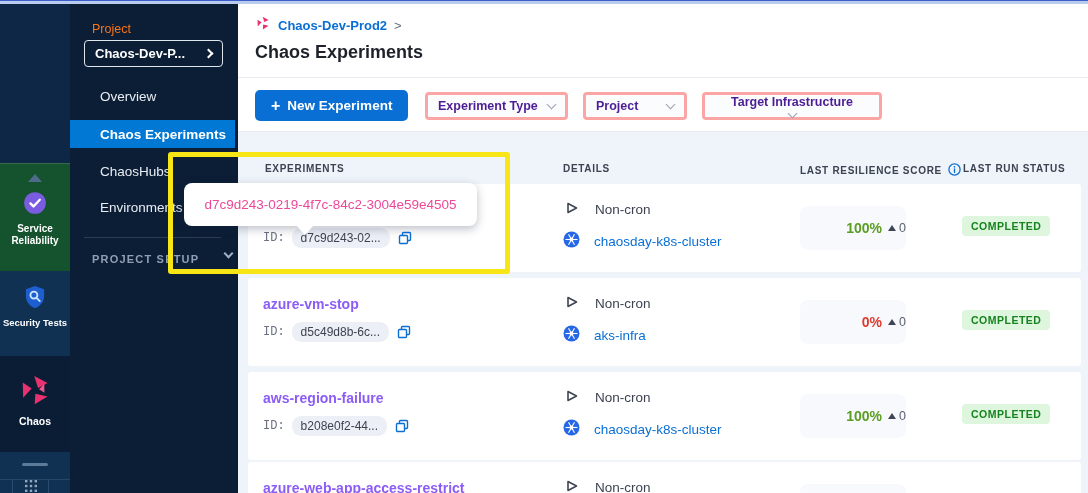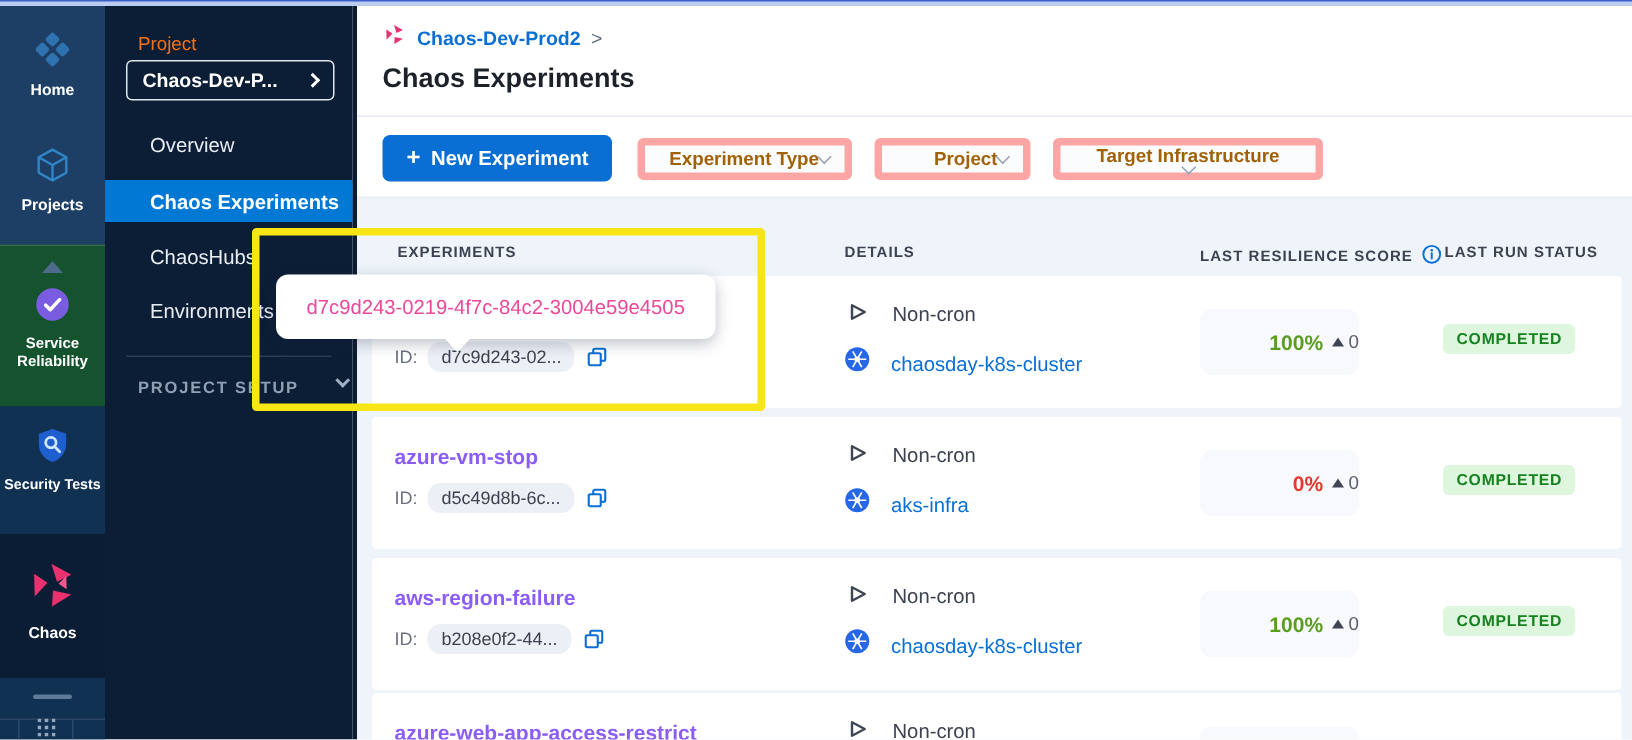--- a/index.html
+++ b/index.html
@@ -52,39 +52,39 @@
   .main { position:absolute; left:235px; top:4px; width:853px; height:489px; background:#ffffff;
     border-left:3px solid #0c1d33; }
   .breadcrumb { position:absolute; left:17px; top:11px; display:flex; align-items:center; gap:7px; }
   .bc-link { color:#0a6fd5; font-size:13px; font-weight:bold; cursor:pointer; }
   .bc-sep { color:#64707f; font-size:13px; }
   .page-title { position:absolute; left:17px; top:38px; font-size:18px; font-weight:bold; color:#1d212a; }
   .hdiv1 { position:absolute; left:0; top:73px; width:100%; border-top:1px solid #e7eaf1; }
   .btn-primary { position:absolute; left:17px; top:86px; height:31px; padding:0 16px;
     background:#0a6fd5; border:none; border-radius:5px; color:#fff; font-weight:bold; font-size:13.5px;
     font-family:"Liberation Sans",sans-serif; display:flex; align-items:center; gap:7px; cursor:pointer; }
-  .filter { position:absolute; top:88px; height:28px; background:#fbfcfd; border:5px solid #fca5a5;
-    border-radius:4px; display:flex; align-items:center; justify-content:flex-end;
-    padding:0 10px; font-size:12.5px; font-weight:bold; color:#a16207; cursor:pointer; }
+  .filter { position:absolute; top:88px; height:28px; background:#fbfcfd; border:3px solid #fca5a5;
+    border-radius:4px; display:flex; align-items:center; justify-content:space-between;
+    padding:0 10px; font-size:12.5px; font-weight:bold; color:#4c1d95; cursor:pointer; }
   .f1 { left:187px; width:143px; } .f2 { left:345px; width:104px; } .f3 { left:464px; width:180px;flex-direction:column; }
   .chev-down-g { width:7px; height:7px; border-right:1.6px solid #9aa3b5; border-bottom:1.6px solid #9aa3b5;
     transform:rotate(45deg); margin-top:-3px; }
   .hdiv2 { position:absolute; left:0; top:127px; width:100%; border-top:1px solid #e7eaf1; }
 
   
   .tablebg { position:absolute; left:0; top:128px; width:853px; height:361px; background:#eff4fa; }
   .col-h { position:absolute; top:31px; font-size:10px; font-weight:bold; letter-spacing:.7px;
     color:#3c4250; display:flex; align-items:center; gap:6px; }
   .ch1 { left:27px; } .ch2 { left:325px; } .ch3 { left:562px; } .ch4 { left:725px; }
 
   .row-card { position:absolute; left:10px; width:833px; height:88px; background:#ffffff;
     border-radius:3px; cursor:pointer; }
   .exp-name { position:absolute; left:15px; top:18px; font-size:14px; font-weight:bold; color:#8b5cf6; cursor:pointer; }
   .id-line { position:absolute; left:15px; top:44px; display:flex; align-items:center; gap:7px; }
-  .id-label { font-size:12px; color:#6b7080; }
+  .id-label { font-size:12px; color:#6b7080;font-family:Liberation Mono, monospace; }
   .id-pill { background:#edeff6; border-radius:9px; padding:3px 9px; font-size:12px; color:#3c4250; }
   .copy-btn { display:flex; align-items:center; cursor:pointer; }
   .detail1 { position:absolute; left:315px; top:16px; display:flex; align-items:center; gap:16px;
     font-size:13.5px; color:#3c4250; }
   .detail2 { position:absolute; left:315px; top:47px; display:flex; align-items:center; gap:14px; }
   .infra-link { font-size:13.5px; color:#0a6fd5; cursor:pointer; }
   .score-box { position:absolute; left:552px; top:22px; width:106px; height:44px; background:#f7f9fc;
     border-radius:8px; display:flex; align-items:center; justify-content:flex-end; gap:6px; }
   .score-val { font-size:14px; font-weight:bold; }
   .score-green { color:#5b9c22; } .score-red { color:#e03a2f; }
@@ -105,45 +105,20 @@
     border-left:9px solid transparent; border-right:9px solid transparent; border-top:10px solid #fff; }
   .hl-box { position:absolute; left:168px; top:152px; width:342px; height:122px;
     border:5px solid #f7e515; border-radius:3px; z-index:50; pointer-events:none; }
 </style>
 </head>
 <body>
 
 <div class="topbar"></div>
 
 <nav class="rail">
-  <div class="rail-sec sec-top">
-    <div class="rail-item" style="margin-top:16px">
-      <span>
-        <svg width="26" height="26" viewBox="0 0 24 24">
-            <g transform="rotate(45 12 12)" fill="#2e72b0">
-          <rect x="4.2" y="4.2" width="6.8" height="6.8" rx="1.6"></rect>
-              <rect x="13" y="4.2" width="6.8" height="6.8" rx="1.6"></rect>
-          <rect x="4.2" y="13" width="6.8" height="6.8" rx="1.6"></rect>
-              <rect x="13" y="13" width="6.8" height="6.8" rx="1.6"></rect>
-            </g>
-          </svg>
-      </span>
-      <span class="lbl">Home</span>
-    </div>
-    <div class="rail-item" style="margin-top:31px">
-      <span>
-        <svg width="26" height="26" viewBox="0 0 24 24" fill="none" stroke="#2f85c7" stroke-width="1.5" stroke-linejoin="round">
-          <path d="M12 2.5 L20.5 7.25 V16.75 L12 21.5 L3.5 16.75 V7.25 Z"></path>
-          <path d="M3.5 7.25 L12 12 L20.5 7.25"></path>
-            <path d="M12 12 V21.5"></path>
-          </svg>
-      </span>
-      <span class="lbl">Projects</span>
-    </div>
-  </div>
   <div class="rail-sec sec-mid">
     <div class="up-arrow"></div>
     <div class="rail-item">
       <span>
         <svg width="26" height="26" viewBox="0 0 24 24">
             <circle cx="12" cy="12" r="10" fill="#7a5ce0"></circle>
           <path d="M7.8 12.4 L10.6 15.2 L16.4 9" stroke="#fff" stroke-width="2.2" fill="none" stroke-linecap="round" stroke-linejoin="round"></path>
           </svg>
       </span>
       <span class="lbl" style="font-size:10px">Service Reliability</span>

